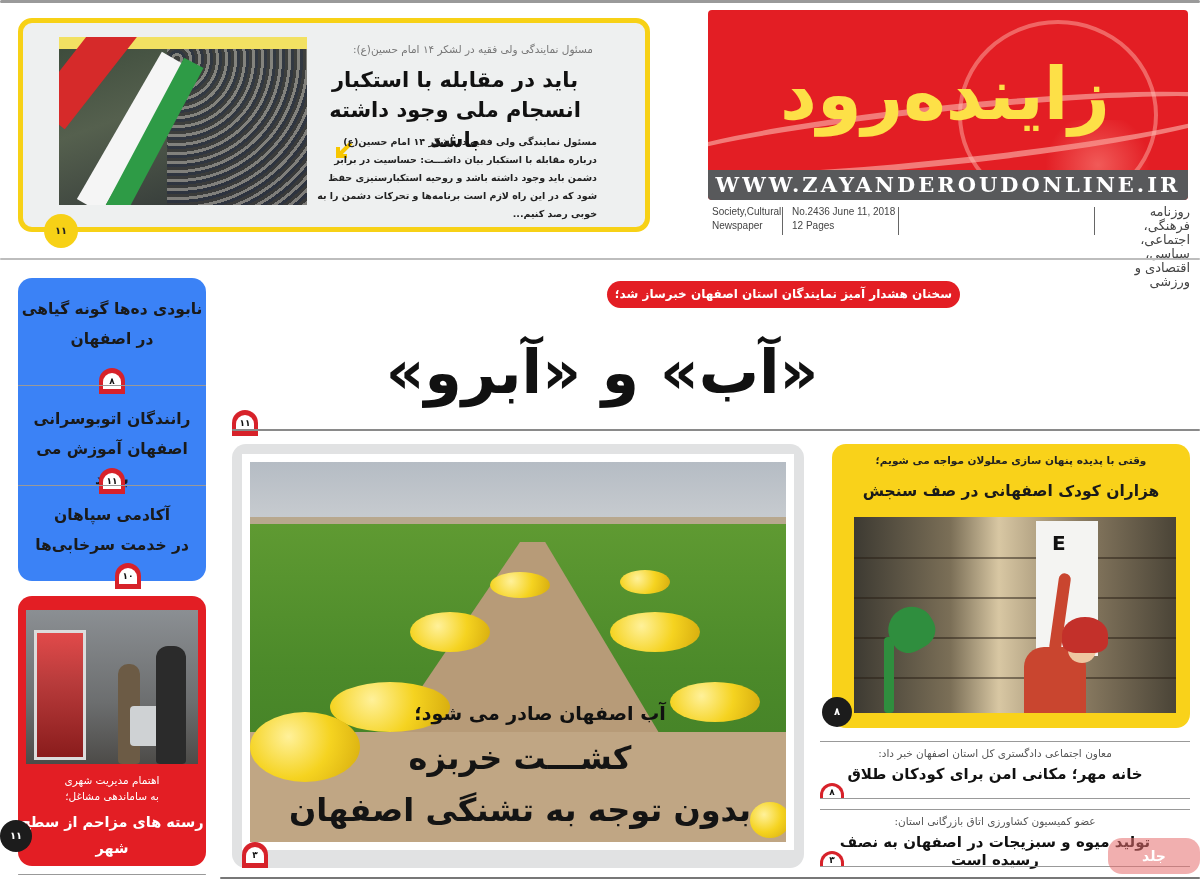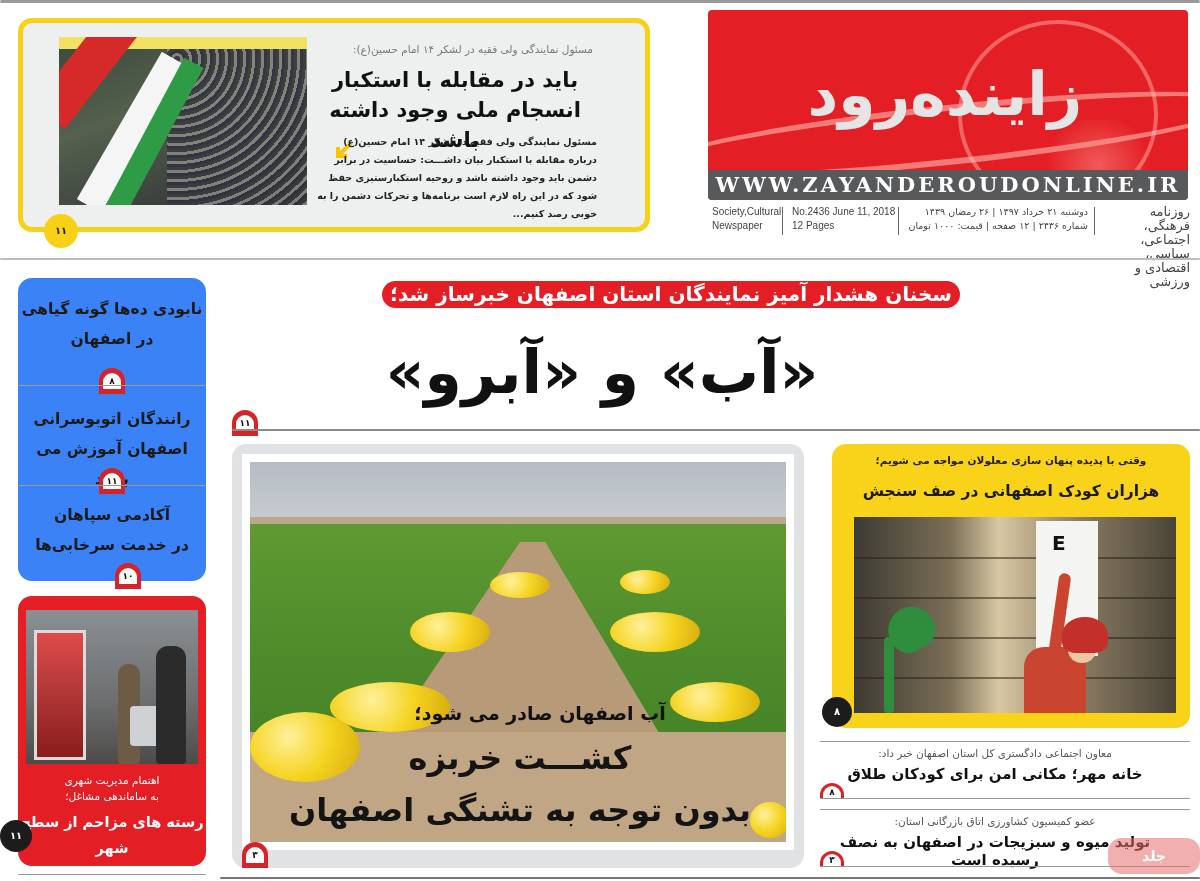--- a/index.html
+++ b/index.html
@@ -9,21 +9,21 @@
 
   
   .top-rule { left: 0; top: 0; width: 1200px; height: 3px; background: #9a9a9a; }
   .mid-rule { left: 0; top: 258px; width: 1200px; height: 2px; background: #bdbdbd; }
 
   
   .masthead { left: 708px; top: 10px; width: 480px; height: 190px; background: #e31e24; border-radius: 4px; overflow: hidden; }
   .masthead .swirl1 { position: absolute; left: -60px; top: 95px; width: 600px; height: 60px; border: 6px solid rgba(255,200,190,0.55); border-radius: 50%; transform: rotate(-6deg); }
   .masthead .swirl2 { position: absolute; left: 250px; top: 10px; width: 200px; height: 190px; border: 4px solid rgba(255,190,180,0.45); border-radius: 50%; }
   .masthead .swirl3 { position: absolute; left: 330px; top: 110px; width: 120px; height: 90px; background: radial-gradient(circle, rgba(255,150,140,0.5), rgba(227,30,36,0) 70%); }
-  .logo-text { position: absolute; right: 18px; top: 14px; width: 450px; text-align: center; font-family: "DejaVu Sans", sans-serif; font-weight: bold; font-size: 60px; color: #e5e5e5; line-height: 140px; letter-spacing: -4px; }
+  .logo-text { position: absolute; right: 18px; top: 14px; width: 450px; text-align: center; font-family: "DejaVu Sans", sans-serif; font-weight: bold; font-size: 72px; color: #fde047; line-height: 140px; letter-spacing: -4px; }
   .url-bar { position: absolute; left: 0; bottom: 0; width: 480px; height: 30px; background: #58595b; color: #fff; font-family: "DejaVu Serif", serif; font-weight: bold; font-size: 21px; letter-spacing: 3px; direction: ltr; text-align: center; line-height: 30px; }
 
   .meta-row { left: 708px; top: 203px; width: 480px; height: 36px; font-size: 9.5px; color: #444; line-height: 14px; }
   .meta-col { position: absolute; top: 2px; }
   .meta-sep { position: absolute; top: 4px; width: 1px; height: 28px; background: #666; }
   .meta-en { direction: ltr; text-align: left; font-family: "Liberation Sans", sans-serif; font-size: 10px; }
 
   
   .feature-box { left: 18px; top: 18px; width: 632px; height: 214px; border: 5px solid #f7d116; background: #eef0f0; }
   .feature-photo { position: absolute; left: 36px; top: 14px; width: 248px; height: 168px; background: linear-gradient(160deg, #3b4a3a 0%, #55604e 40%, #2b2f33 100%); overflow: hidden; }
@@ -32,21 +32,21 @@
   .feature-photo .flag-w { position: absolute; left: 30px; top: 155px; width: 170px; height: 28px; background: #f5f5f5; transform: rotate(-60deg); transform-origin: left; }
   .feature-photo .flag-g { position: absolute; left: 55px; top: 165px; width: 170px; height: 22px; background: #2e9b46; transform: rotate(-62deg); transform-origin: left; }
   .feature-photo .crowd { position: absolute; right: 0; top: 12px; width: 140px; height: 160px; background: repeating-radial-gradient(circle at 10px 10px, #3a3a3a 0 3px, #8c8a86 3px 6px, #2c3240 6px 9px); opacity: 0.85; }
   .feature-kicker { position: absolute; right: 52px; top: 20px; font-size: 10.5px; color: #777; }
   .feature-title { position: absolute; right: 40px; top: 42px; width: 300px; text-align: center; font-weight: bold; font-size: 21px; line-height: 30px; color: #111; }
   .feature-body { position: absolute; right: 48px; top: 110px; width: 280px; font-size: 9.5px; line-height: 18px; color: #222; text-align: right; font-weight: bold; }
   .feature-arrow { position: absolute; left: 312px; top: 118px; width: 18px; height: 18px; }
   .badge-yellow { position: absolute; left: 24px; top: 196px; width: 34px; height: 34px; border-radius: 50%; background: #f7d116; font-size: 10px; font-weight: bold; text-align: center; line-height: 34px; color: #222; }
 
   
-  .kicker-red { right: 240px; top: 281px; height: 27px; background: #e31e24; color: #fff; font-weight: bold; font-size: 20px; line-height: 27px; padding: 0 8px; }
+  .kicker-red { right: 240px; top: 281px; height: 27px; background: #e31e24; color: #fff; font-weight: bold; font-size: 12px; line-height: 27px; padding: 0 8px; }
   .main-headline { left: 232px; top: 322px; width: 740px; text-align: center; font-weight: bold; font-size: 60px; line-height: 100px; color: #111; }
   .headline-rule { left: 232px; top: 429px; width: 968px; height: 2px; background: #8a8a8a; }
   .badge-red { position: absolute; width: 26px; height: 26px; border-radius: 13px 13px 0 0; background: #d7222a; color: #fff; text-align: center; font-size: 9px; line-height: 20px; font-weight: bold; }
   .badge-red span { display: block; width: 18px; height: 16px; margin: 5px auto 0; background: #fff; color: #111; border-radius: 9px 9px 0 0; line-height: 16px; }
 
   
   .sidebar { left: 18px; top: 278px; width: 188px; height: 303px; background: #3b82f6; }
   .side-item { position: absolute; left: 0; width: 188px; text-align: center; font-weight: bold; font-size: 15.5px; line-height: 30px; color: #1a1a1a; }
   .side-div { position: absolute; left: 0; width: 188px; height: 1px; background: #999; }
 
@@ -115,24 +115,20 @@
   <div class="meta-col meta-en" style="left:4px;">
     <div>Society,Cultural</div>
     <div>Newspaper</div>
   </div>
   <div class="meta-sep" style="left:74px;"></div>
   <div class="meta-col meta-en" style="left:84px;">
     <div>No.2436 June 11, 2018</div>
     <div>12 Pages</div>
   </div>
   <div class="meta-sep" style="left:190px;"></div>
-  <div class="meta-col" style="left:200px; width:180px; text-align:right;">
-    <div>دوشنبه ۲۱ خرداد ۱۳۹۷ | ۲۶ رمضان ۱۴۳۹</div>
-    <div>شماره ۲۴۳۶ | ۱۲ صفحه | قیمت: ۱۰۰۰ تومان</div>
-  </div>
   <div class="meta-sep" style="left:386px;"></div>
   <div class="meta-col" style="left:392px; width:90px; text-align:right; font-size:13px;">
     <div>روزنامه فرهنگی، اجتماعی،</div>
     <div>سیاسی، اقتصادی و ورزشی</div>
   </div>
 </div>
 
 <div class="abs feature-box">
   <div class="feature-photo">
     <div class="banner"></div>

